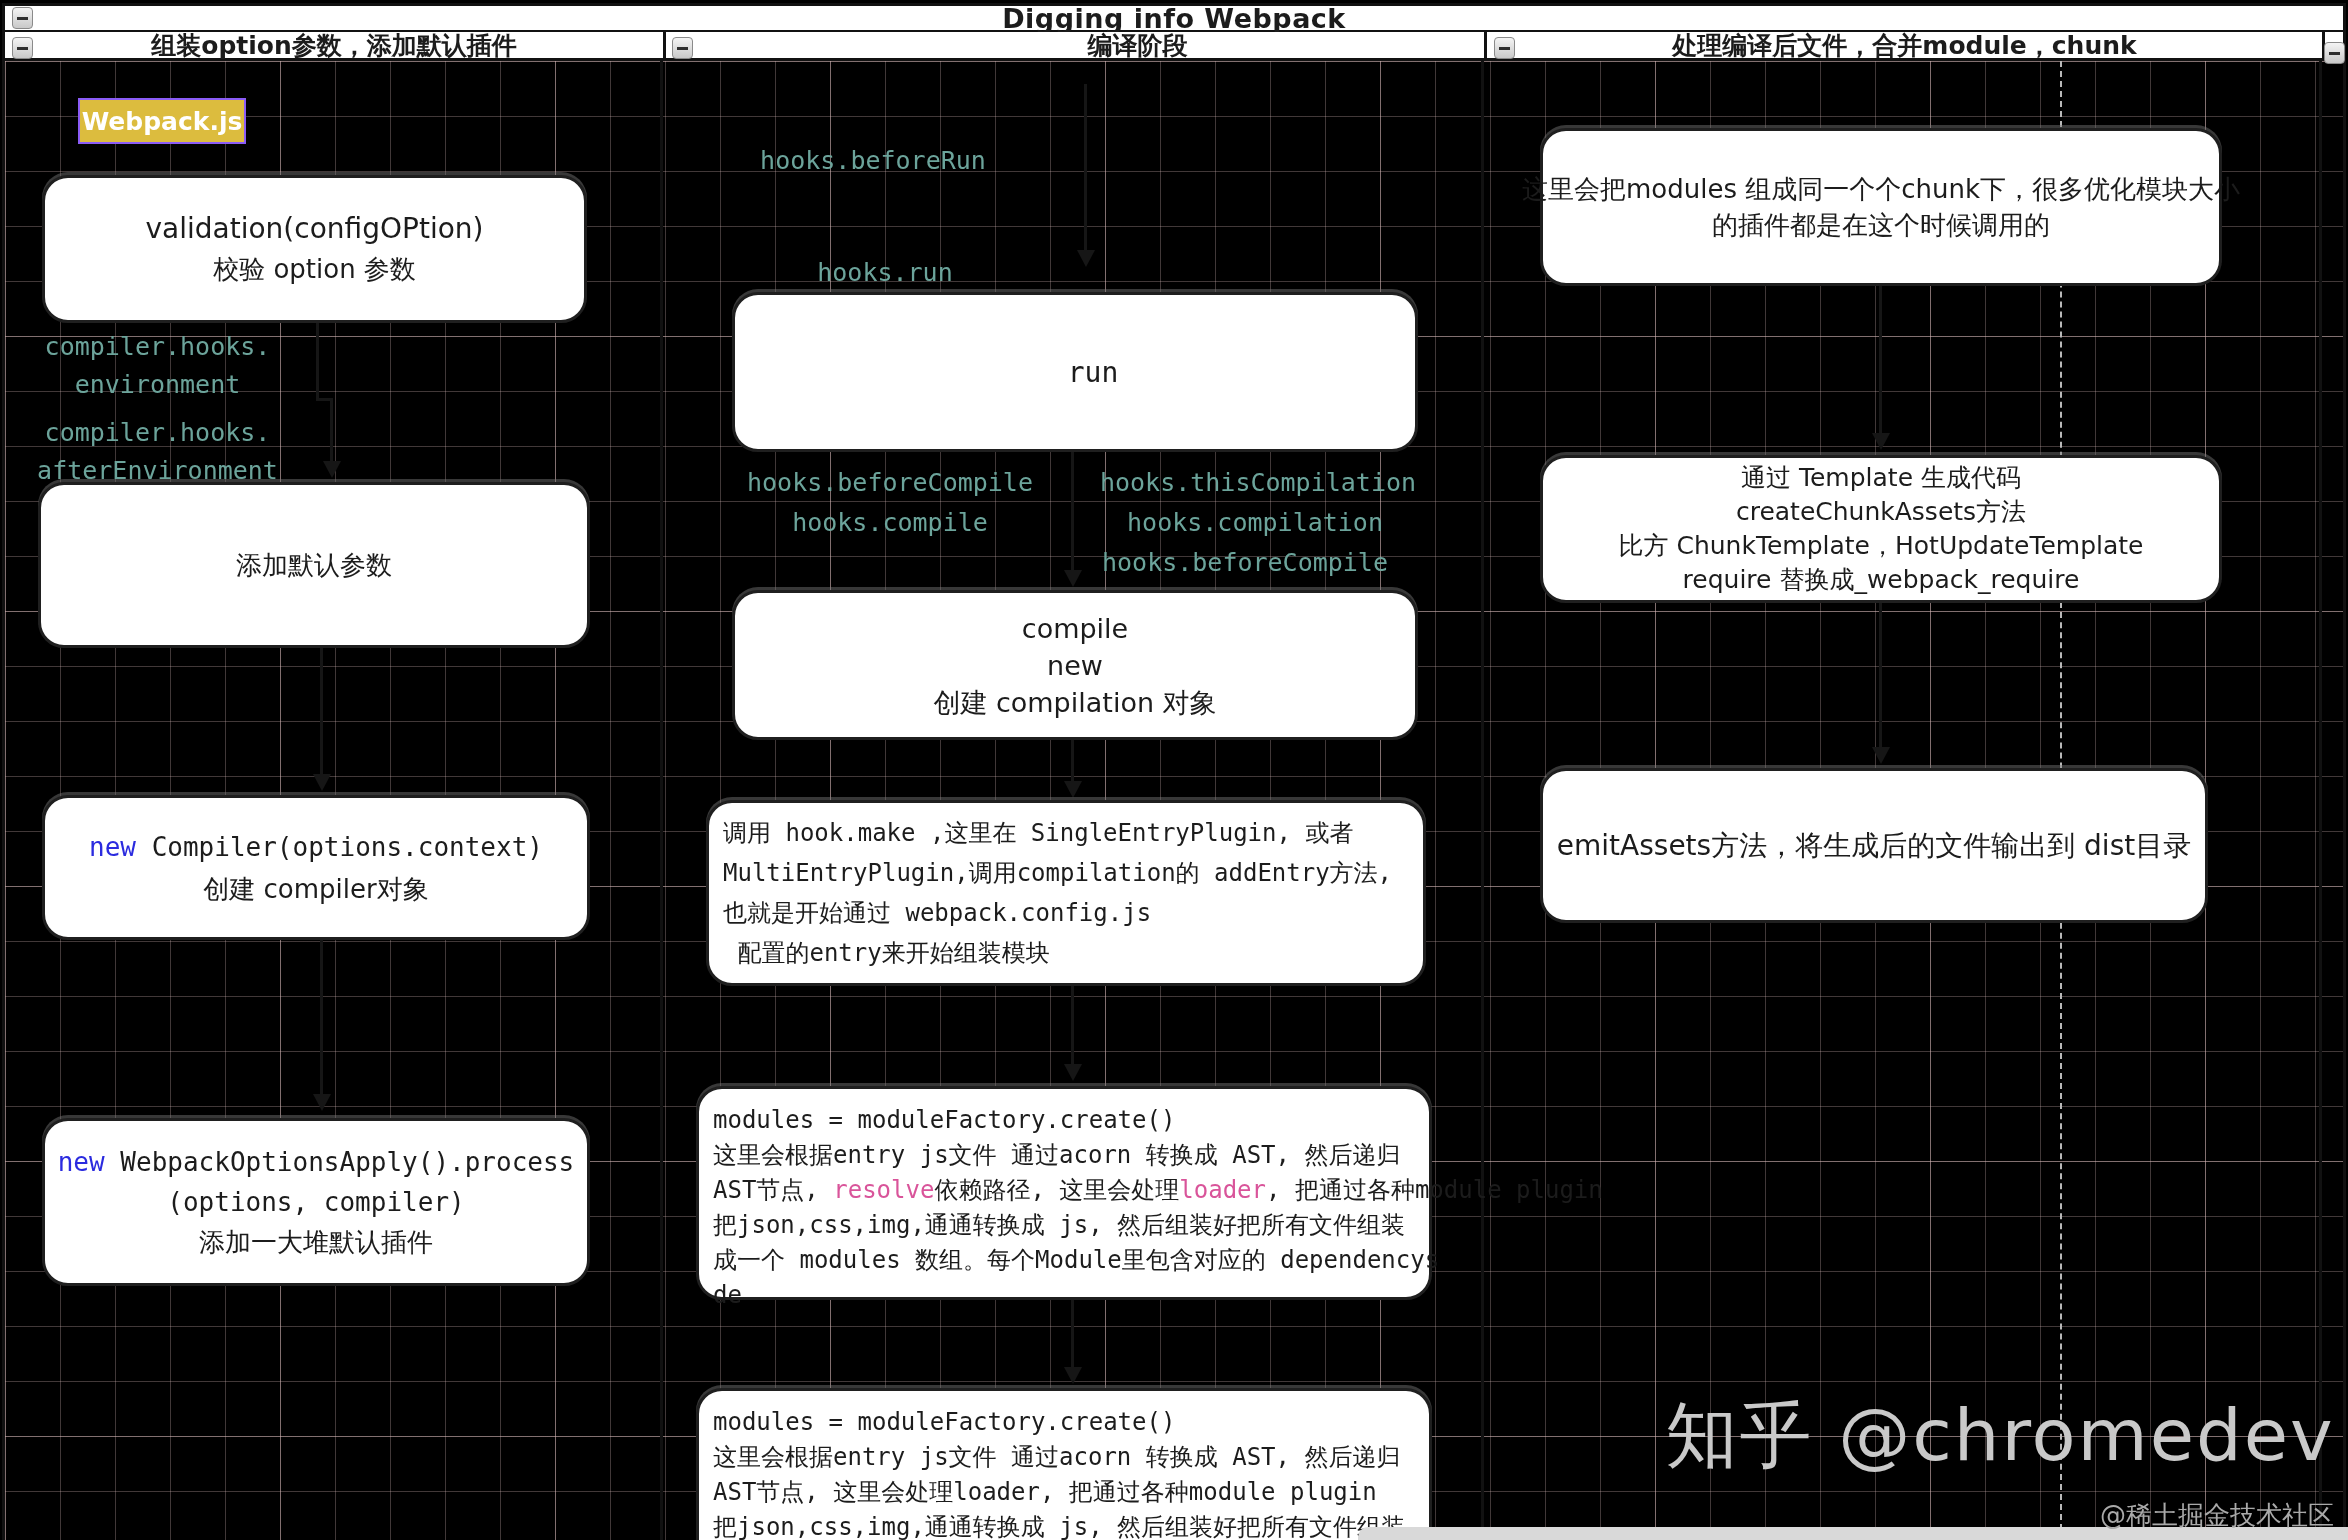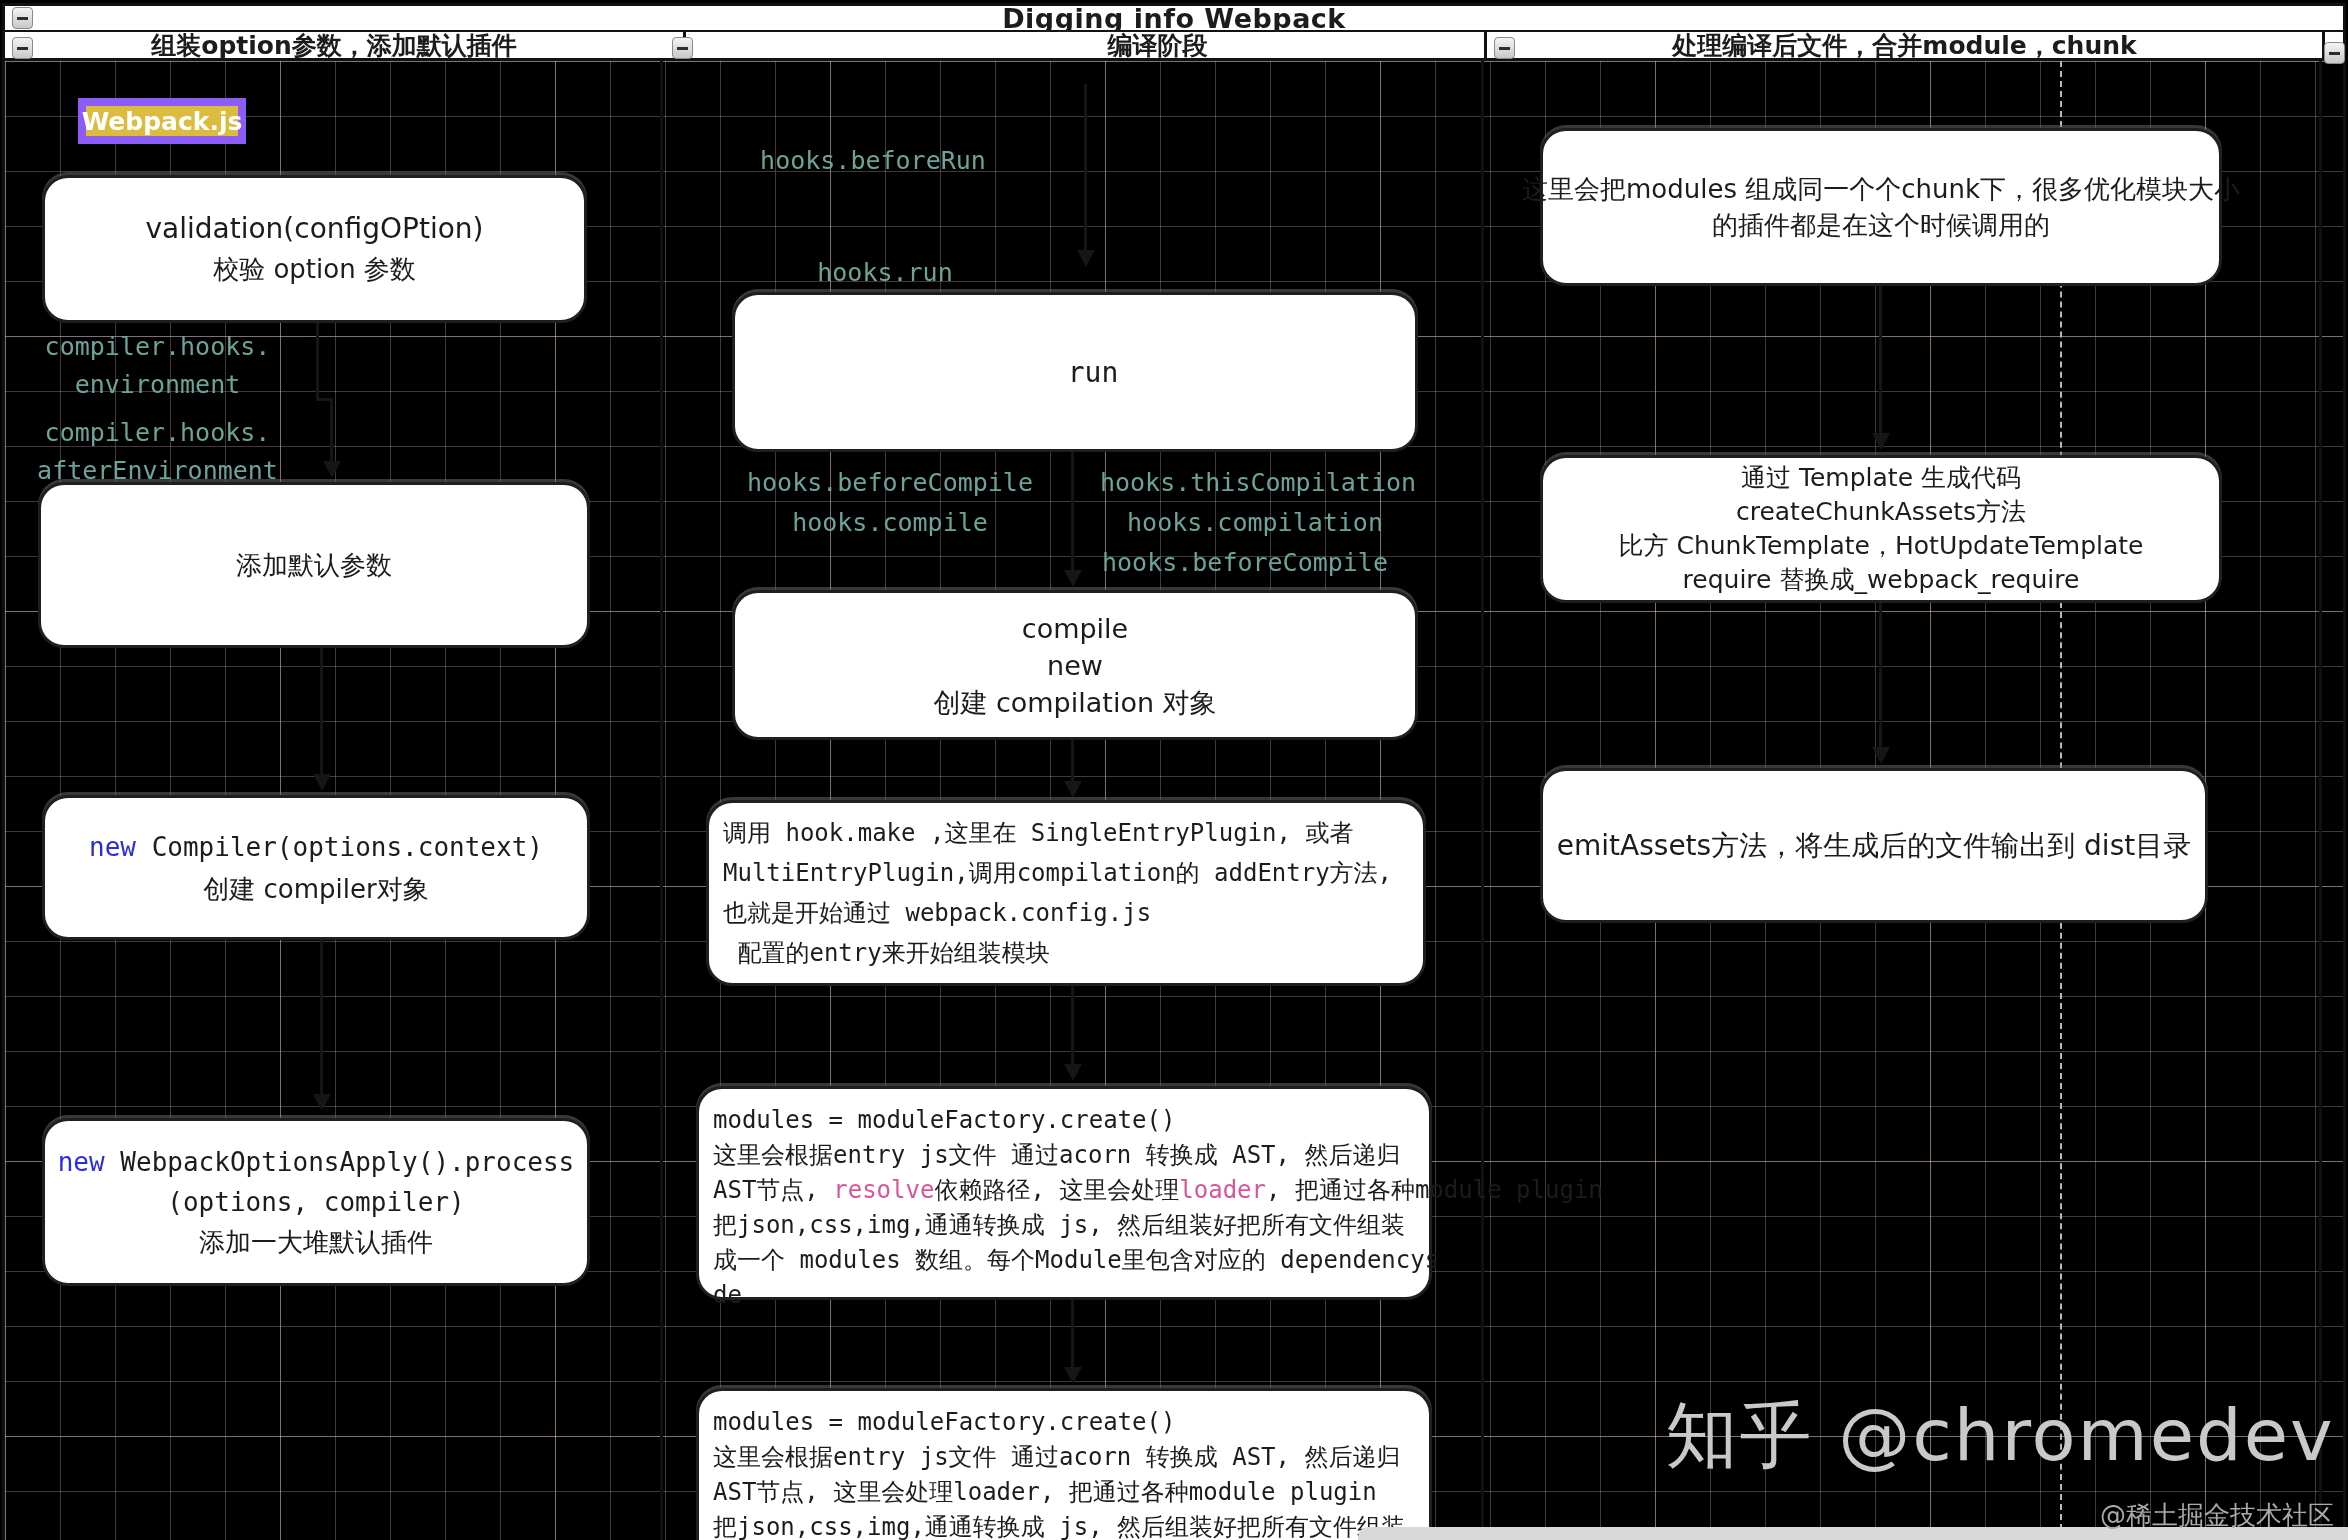--- a/index.html
+++ b/index.html
@@ -49,21 +49,21 @@
     font-size:25px;text-align:center;white-space:pre;z-index:2;
   }
   .aline{position:absolute;width:3px;background:#161616;z-index:1;}
   .hline{position:absolute;height:3px;background:#161616;z-index:1;}
   .ahead{position:absolute;width:0;height:0;z-index:1;
     border-left:9px solid transparent;border-right:9px solid transparent;border-top:17px solid #161616;}
   #dashline{position:absolute;left:2060px;top:61px;height:1479px;width:0;
     border-left:2px dashed #b9b9b9;z-index:1;}
   #badge{
     position:absolute;left:78px;top:98px;width:168px;height:46px;
-    background:#dcbc3e;border:8px solid #8b5cf6;display:flex;align-items:center;justify-content:center;
+    background:#dcbc3e;border:2px solid #8b5cf6;display:flex;align-items:center;justify-content:center;
     color:#fff;font-weight:bold;font-size:25px;z-index:2;
   }
   #wm-zhihu{
     position:absolute;left:1640px;top:1388px;width:720px;text-align:center;
     font-size:72px;color:#c9c9c9;letter-spacing:2px;z-index:3;font-weight:500;
   }
   #wm-juejin{
     position:absolute;right:14px;top:1498px;font-size:26px;color:#a9a9a9;z-index:4;
   }
   #bottom-strip{
@@ -79,21 +79,21 @@
 
   <div id="title-band" class="band">
     <div id="page-title">Digging info Webpack</div>
   </div>
   <span class="collapse" style="left:12px;top:7px;">
       <b></b>
     </span>
 
   <div id="header-band" class="band">
     <div class="hcell" style="left:0;width:658px;">组装option参数，添加默认插件</div>
-    <div class="hcell bl" style="left:658px;width:946px;margin-left:20px;">编译阶段</div>
+    <div class="hcell bl" style="left:658px;width:946px;">编译阶段</div>
     <div class="hcell bl" style="left:1479px;width:838px;">处理编译后文件，合并module，chunk</div>
     <div class="hcell bl" style="left:2317px;width:24px;"></div>
   </div>
   <span class="collapse" style="left:12px;top:37px;">
       <b></b>
     </span>
   <span class="collapse" style="left:672px;top:37px;">
       <b></b>
     </span>
   <span class="collapse" style="left:1494px;top:37px;">

